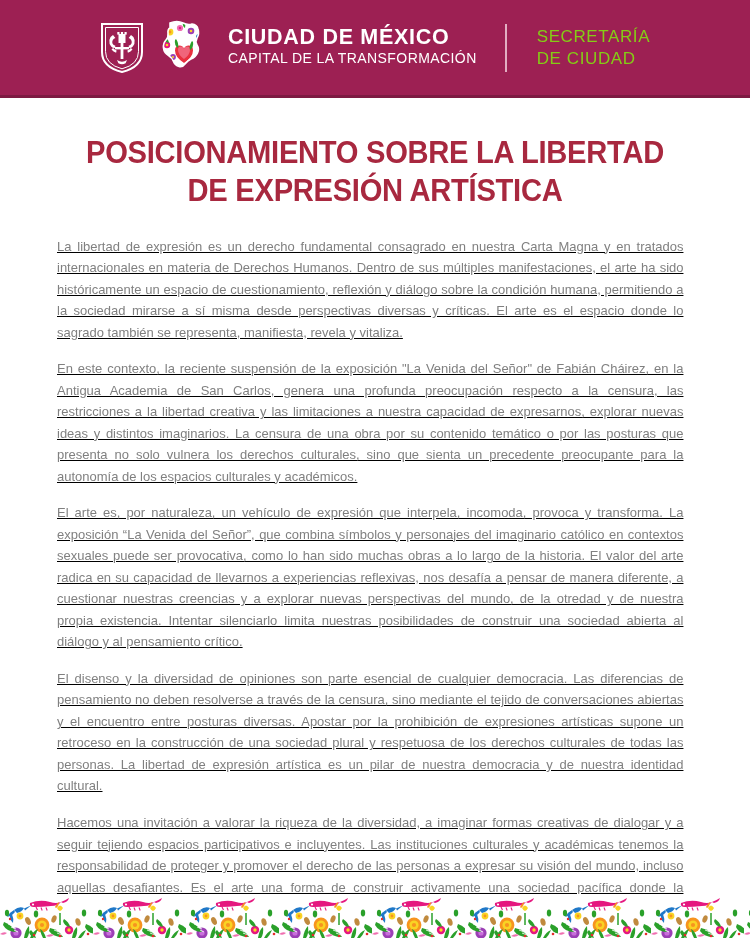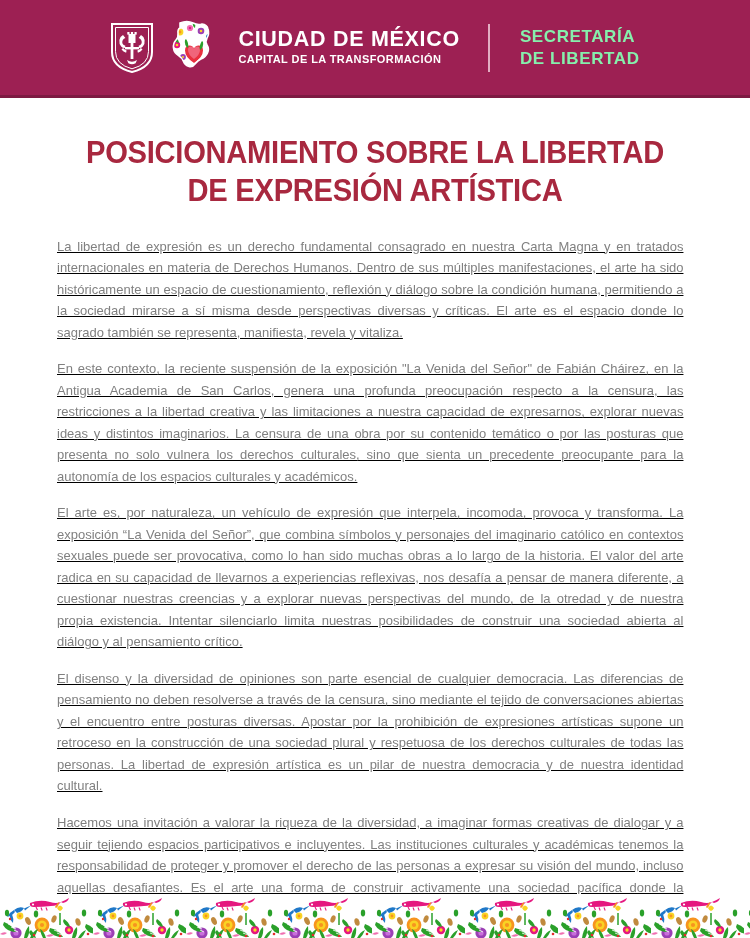--- a/index.html
+++ b/index.html
@@ -42,36 +42,36 @@
   .wordmark-main {
     color: #ffffff;
     font-size: 21.5px;
     font-weight: bold;
     letter-spacing: 0.7px;
     line-height: 1.05;
     white-space: nowrap;
   }
   .wordmark-sub {
     color: #ffffff;
-    font-size: 11px;
-    font-weight: bold;
+    font-size: 14px;
+    font-weight: normal;
     letter-spacing: 0.42px;
     line-height: 1.5;
     white-space: nowrap;
   }
   .divider-rule {
     width: 2px;
     height: 48px;
     background: #e2aec2;
     margin: 0 16px 0 14px;
   }
   .secretaria {
-    color: #86efac;
+    color: #84cc16;
     font-size: 17px;
-    font-weight: bold;
+    font-weight: normal;
     letter-spacing: 0.6px;
     line-height: 1.28;
     white-space: nowrap;
   }
 
   
   .doc-title {
     color: #a8283f;
     font-size: 31px;
     font-weight: bold;
@@ -180,21 +180,21 @@
 
     <div class="wordmark">
       <div class="wordmark-main">CIUDAD DE MÉXICO</div>
       <div class="wordmark-sub">CAPITAL DE LA TRANSFORMACIÓN</div>
     </div>
 
     <div class="divider-rule"></div>
 
     <div class="secretaria">
       <div>SECRETARÍA</div>
-      <div>DE LIBERTAD</div>
+      <div>DE CIUDAD</div>
     </div>
 
   </div>
 </div>
 
 <h1 class="doc-title">
   <span class="t-line">POSICIONAMIENTO SOBRE LA LIBERTAD</span>
   <span class="t-line">DE EXPRESIÓN ARTÍSTICA</span>
 </h1>
 

